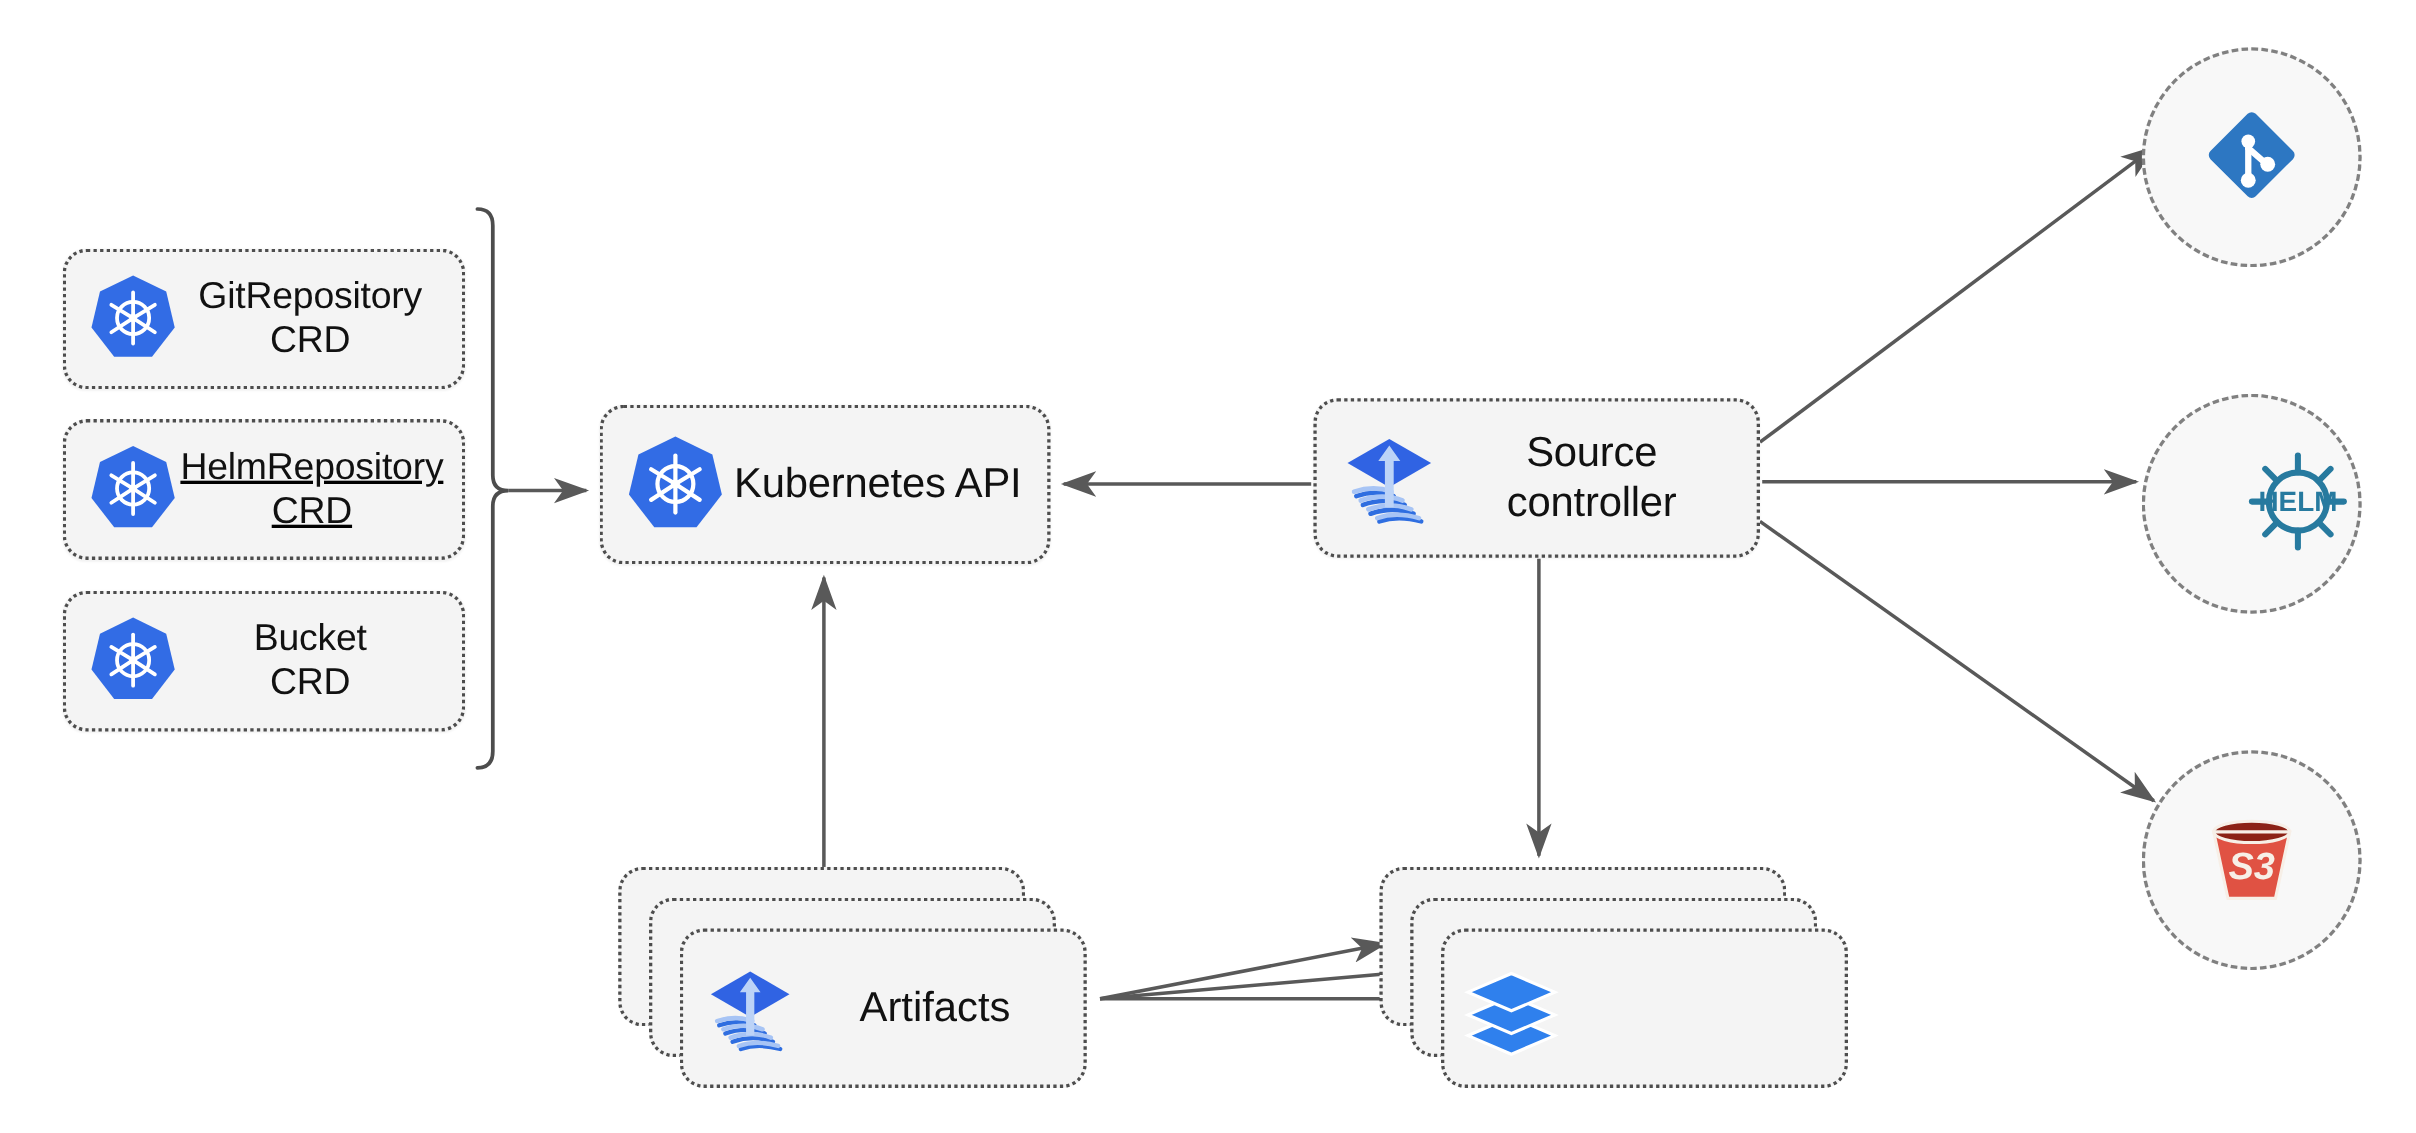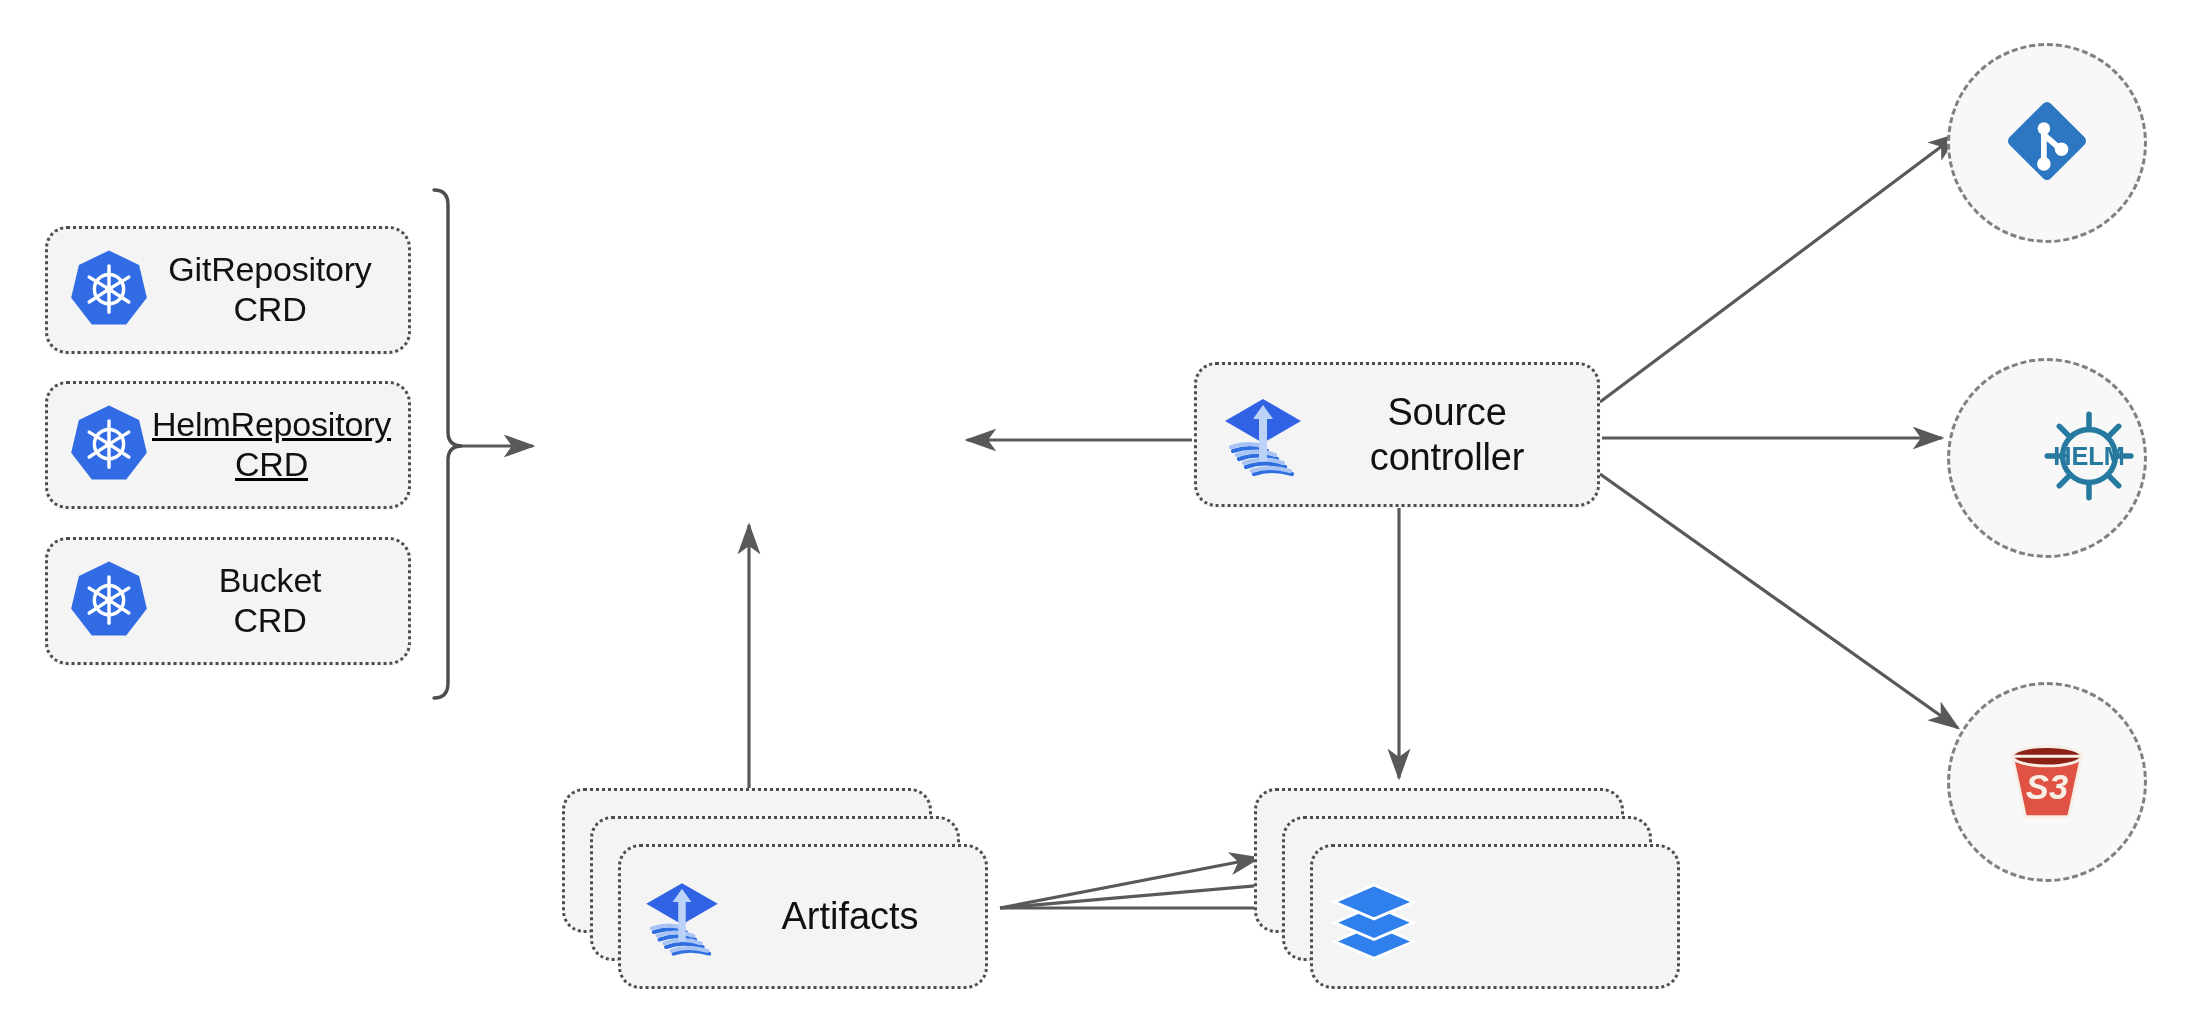--- a/index.html
+++ b/index.html
@@ -41,21 +41,21 @@
     color: #111111;
     line-height: 1.17;
     white-space: pre-line;
     letter-spacing: -0.2px;
   }
 
   
   .crd {
     width: 366px;
     height: 128px;
-    left: 45px;
+    left: 57px;
     padding: 0 14px 0 18px;
   }
   .crd .ico { width: 86px; height: 86px; }
   .crd .lbl { font-size: 34px; padding-right: 6px; }
 
   #crd-git   { top: 226px; }
   #crd-helm  { top: 381px; text-decoration: underline; }
   #crd-bucket{ top: 537px; }
 
   
@@ -236,20 +236,38 @@
           <line x1="50" y1="49" x2="50" y2="76"></line>
           <line x1="50" y1="49" x2="27" y2="64"></line>
           <line x1="50" y1="49" x2="27" y2="35"></line>
         </g>
       </svg>
     </span>
     <span class="lbl">Bucket
 CRD</span>
   </div>
 
+  <div class="card" id="k8s-api">
+    <span class="ico">
+      <svg viewBox="0 0 100 100" width="96" height="96" xmlns="http://www.w3.org/2000/svg">
+        <polygon points="50,4 85,21 94,59 70,90 30,90 6,59 15,21" fill="#326ce5"></polygon>
+        <g fill="none" stroke="#ffffff" stroke-width="4" stroke-linecap="round">
+          <circle cx="50" cy="49" r="17"></circle>
+          <circle cx="50" cy="49" r="4.2" fill="#ffffff" stroke="none"></circle>
+          <line x1="50" y1="49" x2="50" y2="22"></line>
+          <line x1="50" y1="49" x2="73" y2="35"></line>
+          <line x1="50" y1="49" x2="73" y2="64"></line>
+          <line x1="50" y1="49" x2="50" y2="76"></line>
+          <line x1="50" y1="49" x2="27" y2="64"></line>
+          <line x1="50" y1="49" x2="27" y2="35"></line>
+        </g>
+      </svg>
+    </span>
+    <span class="lbl">Kubernetes API</span>
+  </div>
 
   <div class="card" id="source-controller">
     <span class="ico">
       <svg viewBox="0 0 100 100" width="100" height="100" xmlns="http://www.w3.org/2000/svg">
         <polygon points="50,14 88,36 50,58 12,36" fill="#3063e3"></polygon>
         <g stroke="#2f6ee0" stroke-width="4.2" stroke-linecap="round" fill="none">
           <path d="M20,66 Q38,60 54,66"></path>
           <path d="M26,74 Q46,67 64,74"></path>
           <path d="M33,82 Q53,75 72,82"></path>
           <path d="M41,89 Q58,83 79,89"></path>

